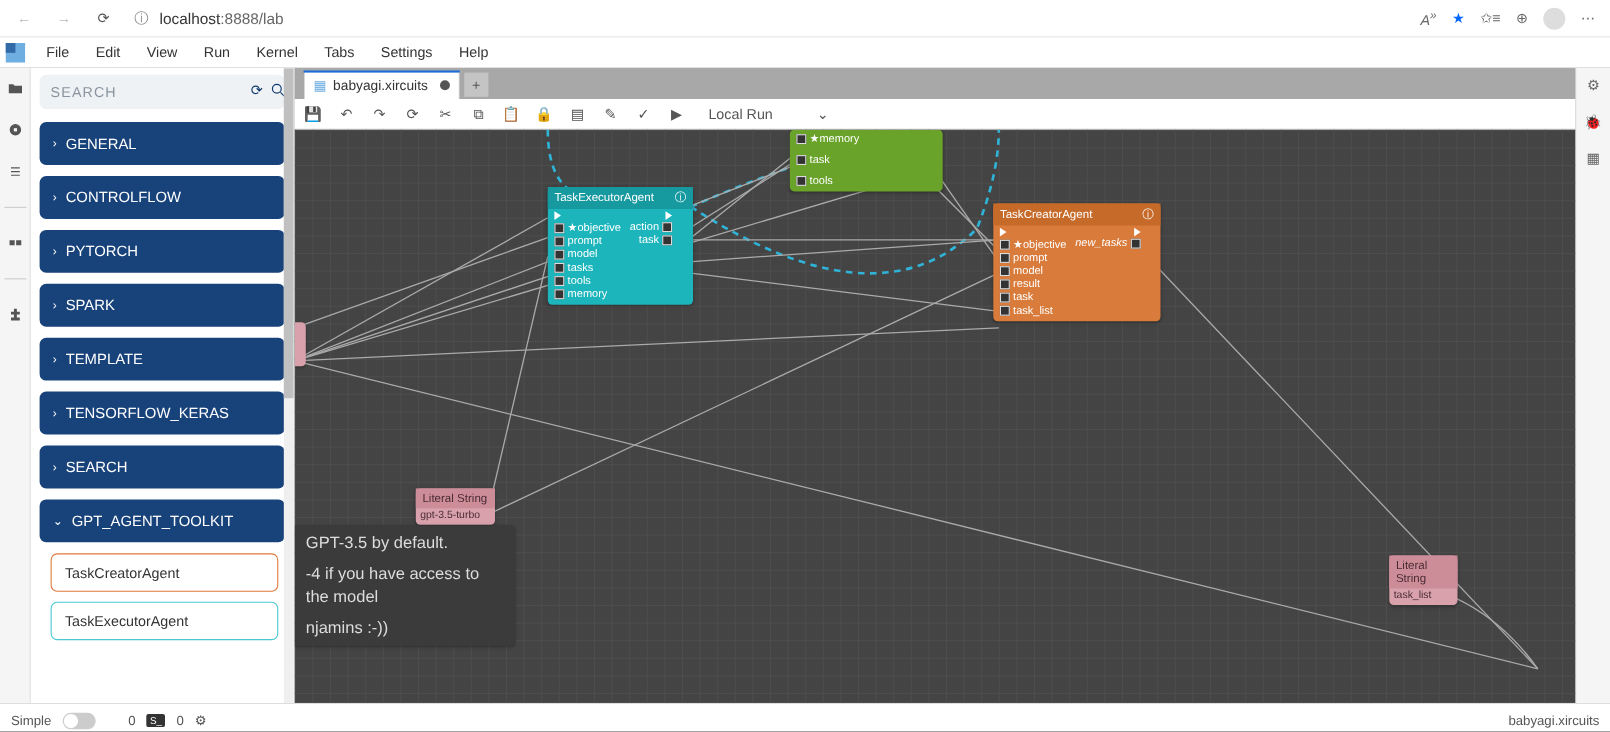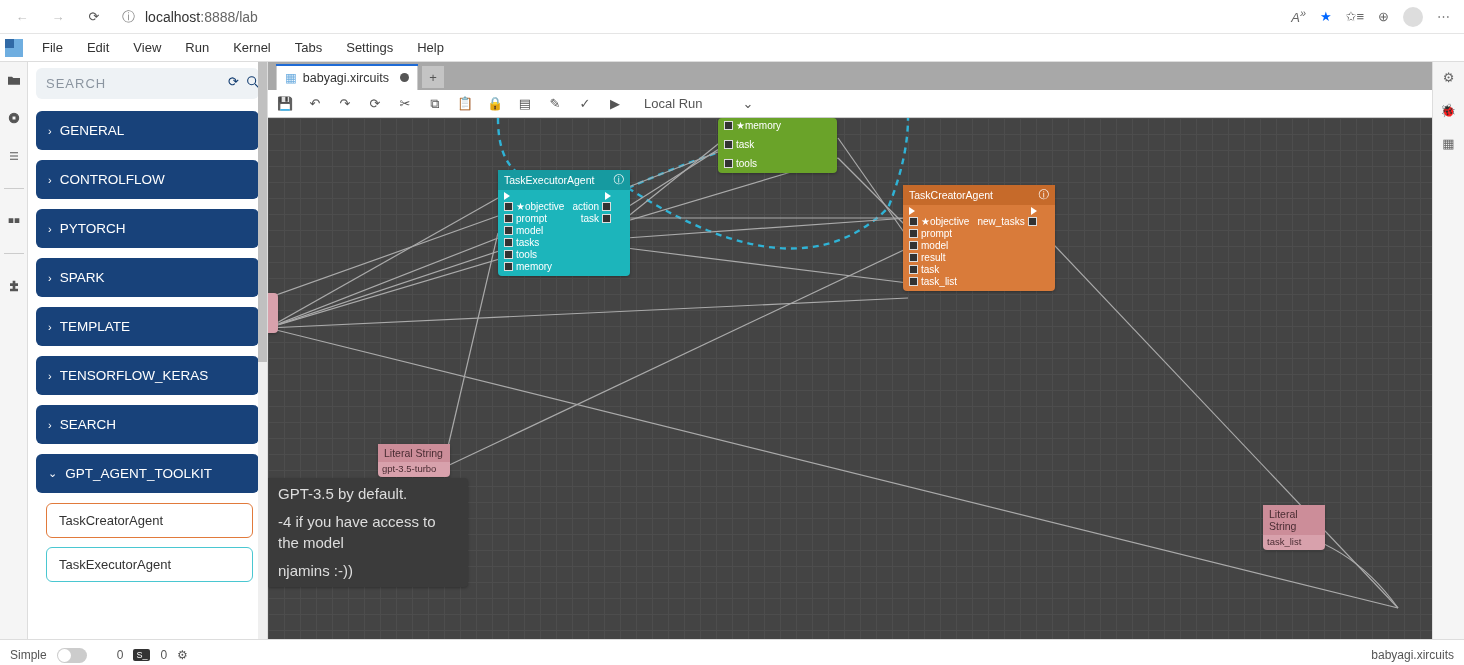--- a/index.html
+++ b/index.html
@@ -254,21 +254,21 @@
         <path class="l" d="M358 100 L 460 18"></path>
         <path class="l" d="M358 100 L 640 100"></path>
         <path class="l" d="M358 90 L 500 0"></path>
         <path class="l" d="M358 130 L 640 165"></path>
         <path class="l" d="M570 40 L 640 110"></path>
         <path class="l" d="M570 20 L 640 120"></path>
         <path class="l" d="M770 110 L 1130 490"></path>
         <path class="l" d="M1000 410 Q 1080 420 1130 490"></path>
       </svg>
 
-      <div class="node green" style="left:450px;top:0px;width:119px;">
+      <div class="node green" style="left:450px;top:0px;width:139px;">
         <div class="node-body" style="flex-direction:column;">
           <div class="port">
               <span class="pip"></span>
               <span>★memory</span>
             </div>
           <div class="port">
               <span class="pip"></span>
               <span>task</span>
             </div>
           <div class="port">
@@ -357,21 +357,21 @@
               </div>
             <div class="port">
                 <span class="pip"></span>
                 <span>task</span>
               </div>
             <div class="port">
                 <span class="pip"></span>
                 <span>task_list</span>
               </div>
           </div>
-          <div class="port-col" style="align-items:flex-end;">
+          <div class="port-col" style="align-items:flex-end;font-style:italic;">
             <div class="port">
                 <span class="tri"></span>
               </div>
             <div class="port">
                 <span>new_tasks</span>
                 <span class="pip"></span>
               </div>
           </div>
         </div>
       </div>

